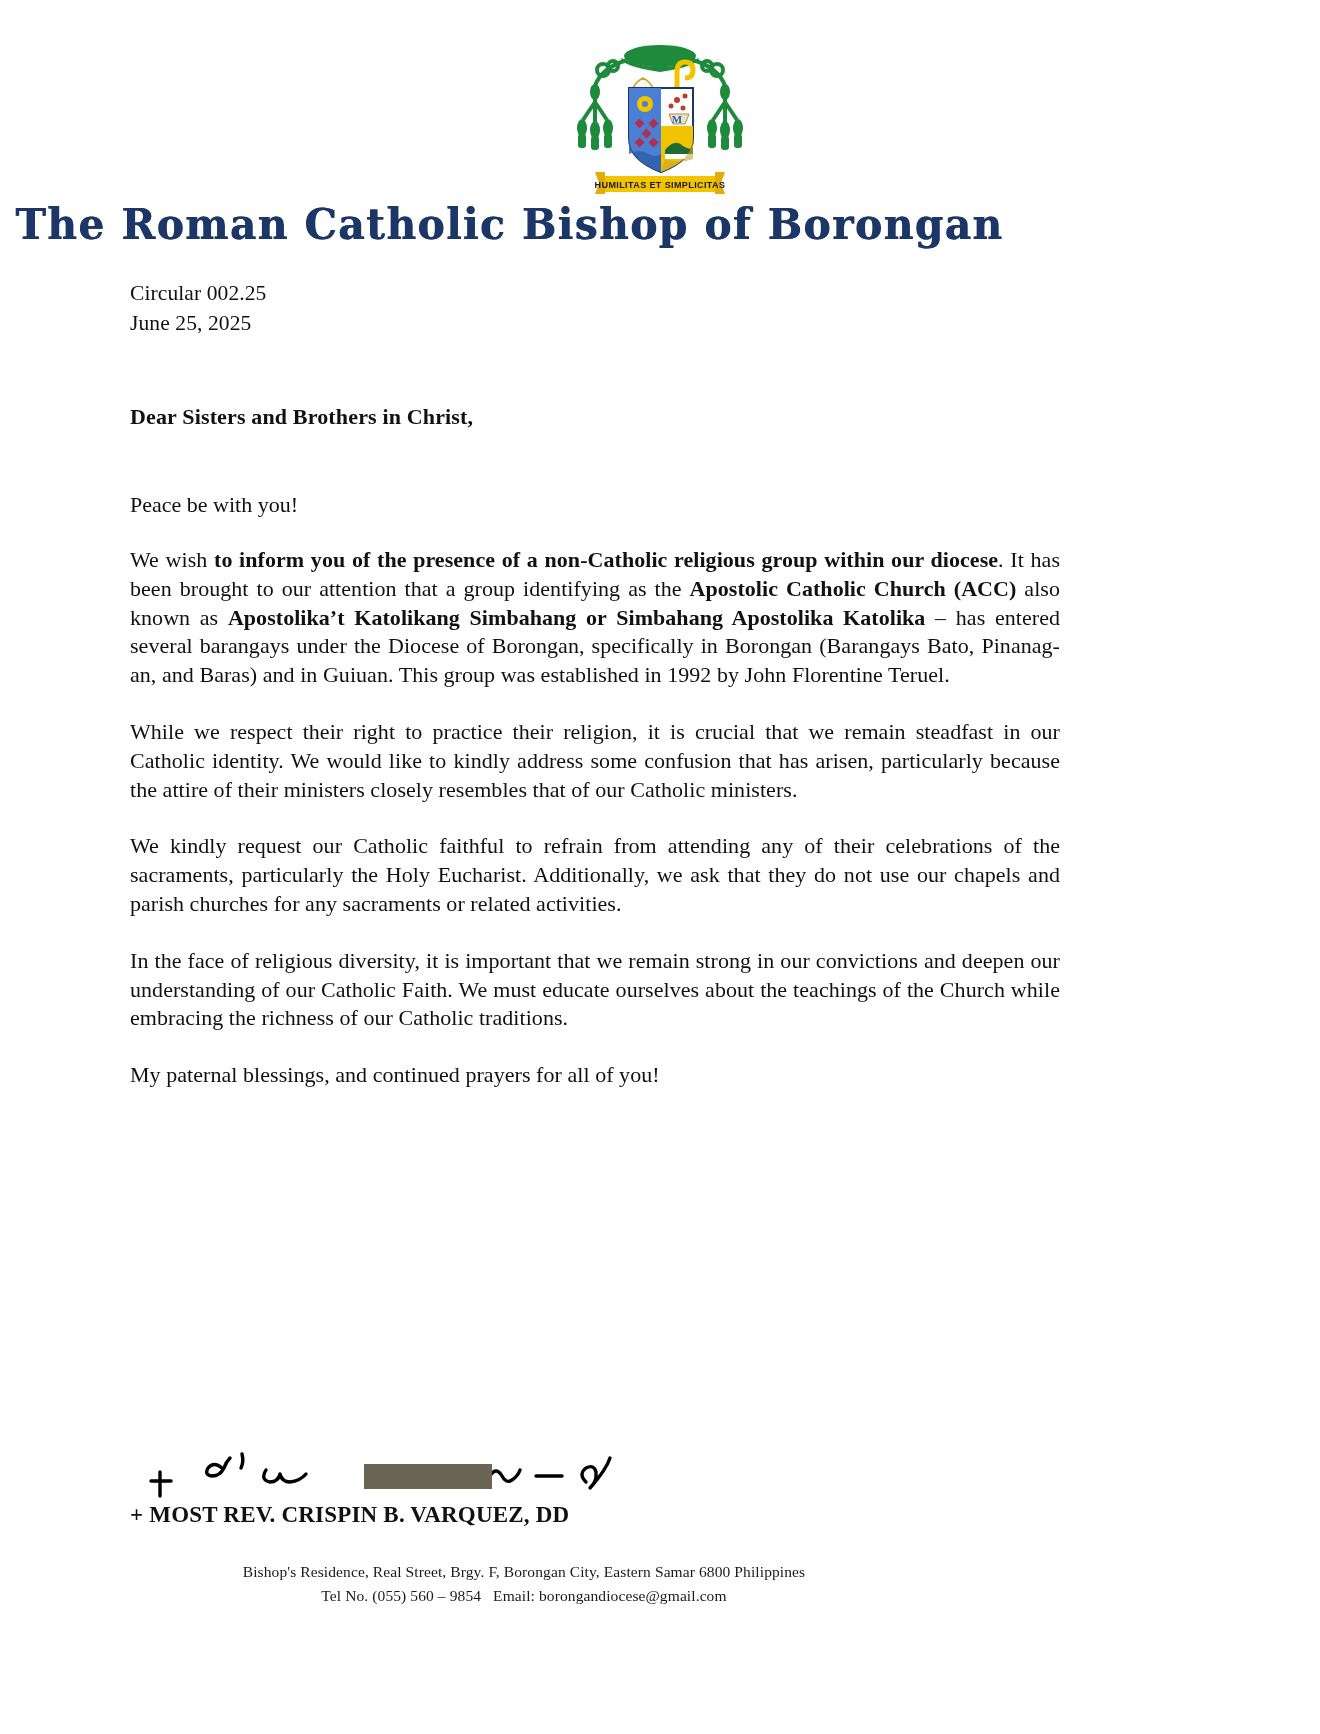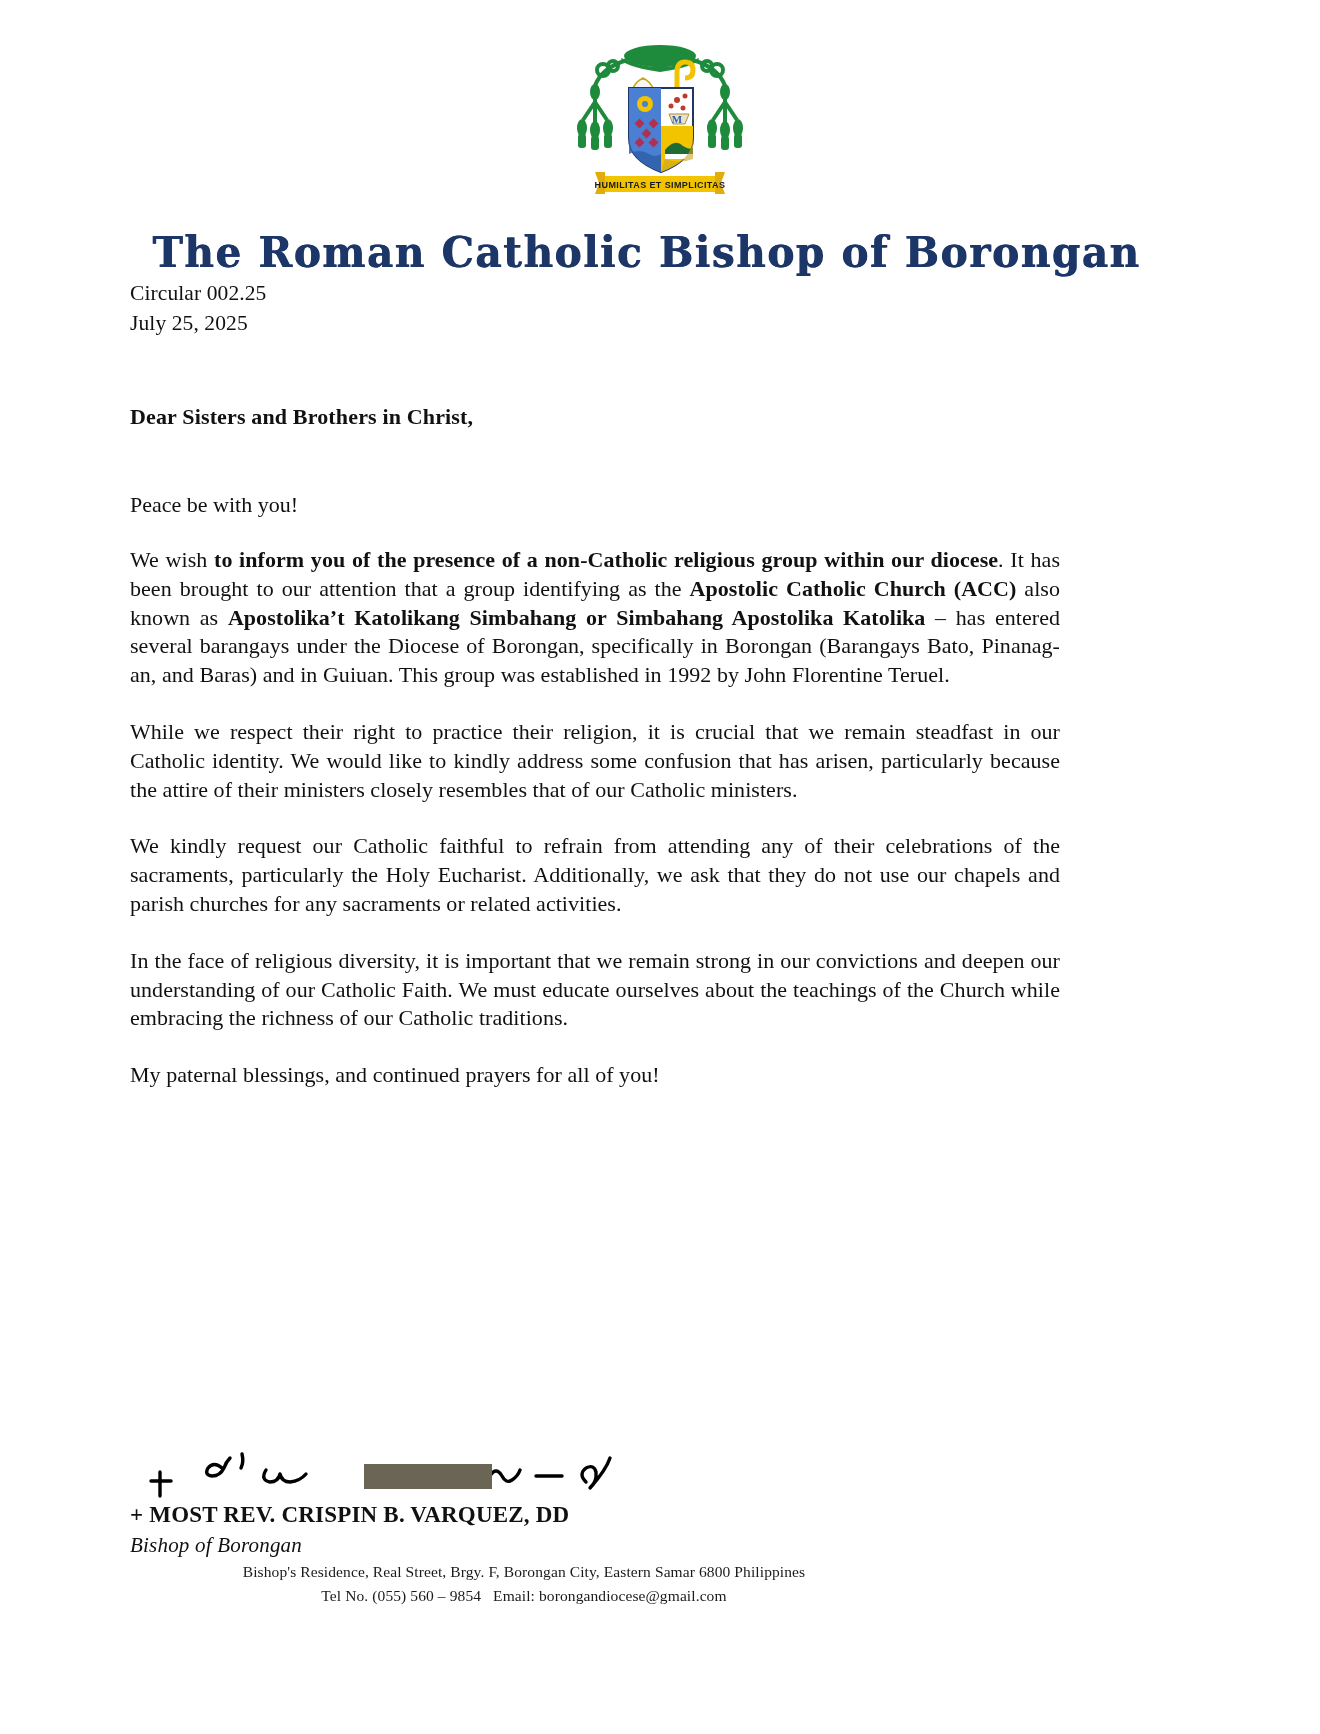--- a/index.html
+++ b/index.html
@@ -29,24 +29,24 @@
   }
   .crest {
     position: relative;
     width: 190px;
     height: 170px;
   }
   .crest svg { display: block; }
 
   .masthead {
     position: absolute;
-    top: 228px;
+    top: 200px;
     left: 0;
     width: 1156px;
-    text-align: right;
+    text-align: left;
     font-family: "DejaVu Serif", "Liberation Serif", serif;
     font-weight: 700;
     font-size: 40px;
     letter-spacing: 0.5px;
     color: #1c3668;
     white-space: nowrap;
   }
   .masthead .gothic {
     font-family: "DejaVu Serif", serif;
     font-size: 42px;
@@ -230,21 +230,21 @@
     </div>
   </div>
 
   <div class="masthead">
     <span class="gothic">The Roman Catholic Bishop of Borongan</span>
   </div>
 
   <div class="body-col">
 
     <div class="meta-line">Circular 002.25</div>
-    <div class="meta-line">July 25, 2025</div>
+    <div class="meta-line">June 25, 2025</div>
 
     <div class="salutation">Dear Sisters and Brothers in Christ,</div>
 
     <div class="greeting">Peace be with you!</div>
 
     <p class="para"><span>We wish </span><b>to inform you of the presence of a non-Catholic religious group within our diocese</b><span>.  It has been brought to our attention that a group identifying as the </span><b>Apostolic Catholic Church (ACC)</b><span> also known as </span><b>Apostolika’t Katolikang Simbahang or Simbahang Apostolika Katolika</b><span> – has entered several barangays under the Diocese of Borongan, specifically in Borongan (Barangays Bato, Pinanag-an, and Baras) and in Guiuan. This group was established in 1992 by John Florentine Teruel.</span></p>
     <p class="para"><span>While we respect their right to practice their religion, it is crucial that we remain steadfast in our Catholic identity. We would like to kindly address some confusion that has arisen, particularly because the attire of their ministers closely resembles that of our Catholic ministers.</span></p>
     <p class="para"><span>We kindly request our Catholic faithful to refrain from attending any of their celebrations of the sacraments, particularly the Holy Eucharist. Additionally, we ask that they do not use our chapels and parish churches for any sacraments or related activities.</span></p>
     <p class="para"><span>In the face of religious diversity, it is important that we remain strong in our convictions and deepen our understanding of our Catholic Faith. We must educate ourselves about the teachings of the Church while embracing the richness of our Catholic traditions.</span></p>
     <p class="para"><span>My paternal blessings, and continued prayers for all of you!</span></p>
@@ -262,21 +262,20 @@
           <path d="M104 6 Q106 14 103 20"></path>
           <path d="M128 22 Q122 32 132 34 Q140 34 142 26 Q144 34 152 34 Q162 33 168 26"></path>
           <path d="M352 28 Q358 18 364 28 Q368 36 374 32 Q380 28 382 22"></path>
           <path d="M398 28 L424 28"></path>
           <path d="M448 34 Q440 26 448 20 Q456 16 458 24 Q459 34 452 40 Q468 22 472 10"></path>
         </g>
       </svg>
       <div class="redaction"></div>
     </div>
     <div class="sig-name">+ MOST REV. CRISPIN B. VARQUEZ, DD</div>
-    <div class="sig-title">Bishop of Borongan</div>
   </div>
 
   <div class="footer">
     <div class="line1">Bishop's Residence, Real Street, Brgy. F, Borongan City, Eastern Samar 6800 Philippines</div>
     <div class="line2">
       <span>Tel No. (055) 560 – 9854</span>
       <span>Email: borongandiocese@gmail.com</span>
     </div>
   </div>
 

